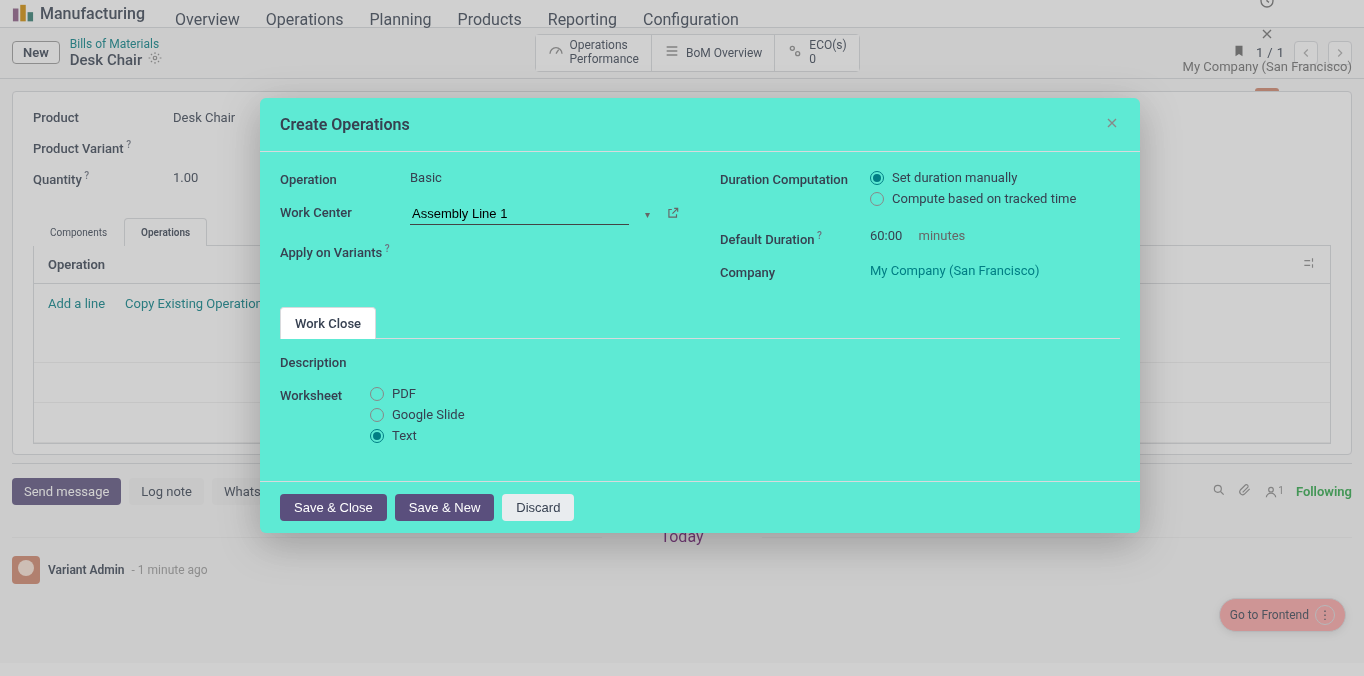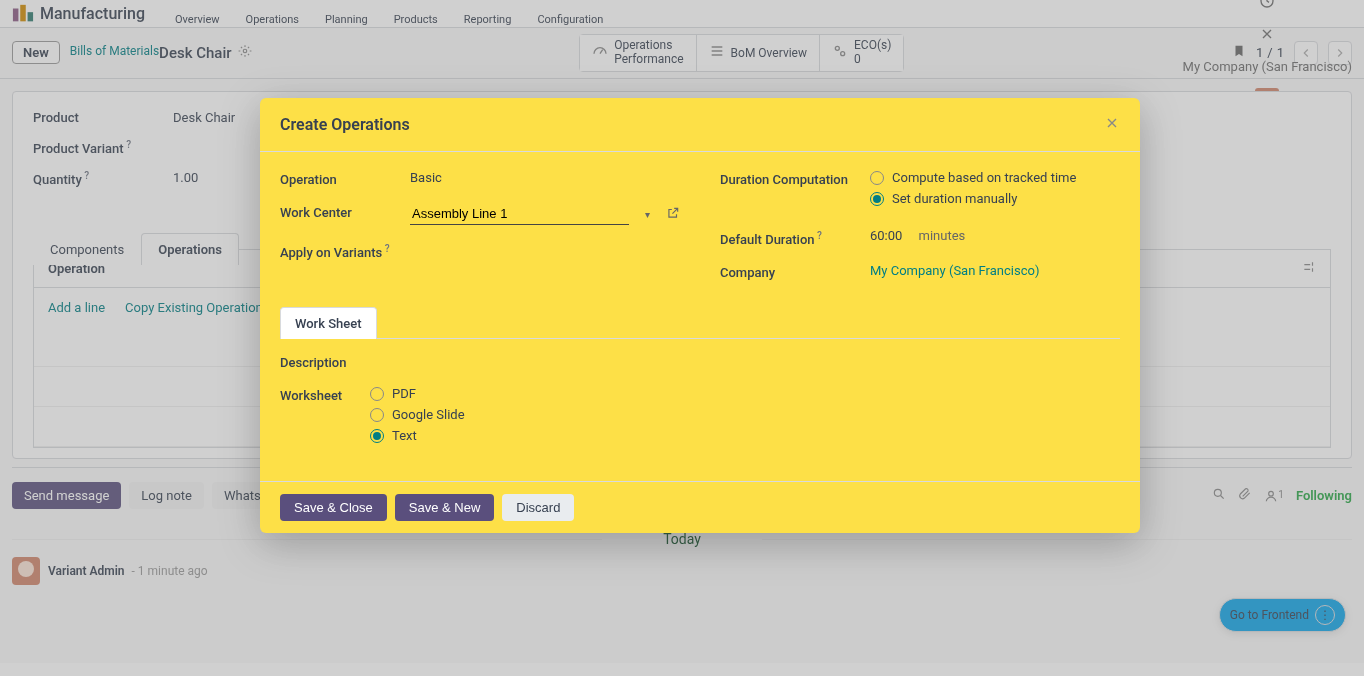--- a/index.html
+++ b/index.html
@@ -40,21 +40,21 @@
   .brand-logo {
     width: 22px; height: 22px;
     display: inline-flex;
   }
   .navmenu { display: flex; gap: 6px; }
   .navmenu a {
     padding: 4px 10px;
     color: var(--text);
     text-decoration: none;
     cursor: pointer;
-    font-size: 11px;
+    font-size: 16px;
     margin-top: 12px;
   }
   .nav-spacer { flex: 1; }
   .systray { display: flex; align-items: center; gap: 14px; flex-direction: column; }
   .systray-item { position: relative; cursor: pointer; color: #6c6c6c; }
   .badge {
     position: absolute; top: -6px; right: -10px;
     background: var(--red); color: #fff;
     border-radius: 10px; font-size: 10px;
     padding: 1px 4px; line-height: 1;
@@ -86,21 +86,21 @@
     padding: 6px 12px;
     border-bottom:1px solid var(--border);
     background:var(--bg);
   }
   .cp-left { display:flex; align-items:center; gap:10px; }
   .btn-new {
     border:1px solid #999; padding:3px 10px;
     border-radius:4px; font-weight:600; cursor:pointer;
     background:#fff;
   }
-  .breadcrumb { display:flex; flex-direction:row; line-height:1.2; }
+  .breadcrumb { display:flex; flex-direction:column; line-height:1.2; }
   .breadcrumb .crumb-link { color: var(--teal); font-size: 12px; cursor:pointer; }
   .breadcrumb .crumb-current { font-size:15px; font-weight:500; display:flex; align-items:center; gap:6px; }
   .gear-small { color:#888; cursor:pointer; font-size:13px;}
   .cp-center { display:flex; margin:0 auto; border:1px solid var(--border); border-radius:4px; }
   .stat-btn {
     display:flex; align-items:center; gap:6px;
     padding:4px 12px; cursor:pointer;
     border-right:1px solid var(--border);
     background:#fff;
     font-size:12px;
@@ -134,22 +134,22 @@
   .help-q {
     display:inline-block; width:10px; text-align:center;
     color:var(--muted); font-size:10px; vertical-align:super;
     cursor:help;
   }
 
   
   .subtabs { display:flex; border-bottom:1px solid var(--border); margin-top:30px; }
   .subtab {
     padding:8px 16px; border:1px solid transparent; border-bottom:none;
-    cursor:pointer; font-size:13px;
-    position:relative; top:16px;
+    cursor:pointer; font-size:10px;
+    position:relative; top:1px;
     background:#fff;
     border-top-left-radius:4px; border-top-right-radius:4px;
   }
   .subtab.active {
     border-color:var(--border); background:#fff; font-weight:600;
   }
   .subcontent {
     border:1px solid var(--border); border-top:none;
     background:#fff;
   }
@@ -172,21 +172,21 @@
   }
   .chatter-toolbar { display:flex; align-items:center; gap:8px; padding: 4px 0 12px; }
   .chatter-btn {
     padding:6px 12px; border-radius:4px; cursor:pointer; font-size:13px;
     background:#f3f3f3;
   }
   .chatter-btn.primary { background:var(--primary-dark); color:#fff; }
   .chatter-icons { margin-left:auto; display:flex; gap:12px; color:#888; align-items:center;}
   .following { color:var(--green); font-weight:600; }
   .today-sep {
-    text-align:center; color:#14532d; font-size:14px; position:relative; margin:10px 0;
+    text-align:center; color:#701a75; font-size:16px; position:relative; margin:10px 0;
   }
   .today-sep::before, .today-sep::after{
     content:""; position:absolute; top:50%; width:44%; border-top:1px solid #eee;
   }
   .today-sep::before{left:0;} .today-sep::after{right:0;}
   .log-item { display:flex; gap:8px; align-items:center; font-size:12px; }
   .log-avatar {
     width:28px; height:28px; border-radius:4px; background:#d0846a; position:relative; overflow:hidden;
   }
   .log-avatar::after{
@@ -197,21 +197,21 @@
   .log-time { color:#999; }
 
   
   .overlay {
     position:fixed; inset:0; background:rgba(120,120,120,0.35);
     display:flex; align-items:flex-start; justify-content:center;
     padding-top:98px;
     z-index:1000;
   }
   .modal {
-    width:880px; background:#fde047; border-radius:6px;
+    width:880px; background:#5eead4; border-radius:6px;
     box-shadow:0 10px 40px rgba(0,0,0,0.25);
     display:flex; flex-direction:column;margin-left:36px;
   }
   .modal-header {
     display:flex; align-items:center; justify-content:space-between;
     padding:16px 20px; border-bottom:1px solid var(--border);
   }
   .modal-title { font-size:16px; font-weight:600; }
   .close-x { cursor:pointer; color:#888; font-size:18px; }
   .modal-body { padding:18px 20px 10px; }
@@ -260,21 +260,21 @@
     padding:6px 14px; border-radius:4px; font-size:13px; cursor:pointer;
     border:none;
   }
   .btn-primary { background:var(--primary-dark); color:#fff; }
   .btn-secondary { background:#e9ecef; color:var(--text); }
 
   
   .goto-frontend {
     position:fixed; right:18px; bottom:44px;
     display:flex; align-items:center; gap:6px;
-    background:#0ea5e9; border:1px solid var(--border); border-radius:20px;
+    background:#fca5a5; border:1px solid var(--border); border-radius:20px;
     padding:6px 10px; box-shadow:0 2px 8px rgba(0,0,0,0.1);
     font-size:12px; z-index:500;
   }
   .goto-frontend .dots {
     border:1px solid var(--border); border-radius:50%;
     width:20px; height:20px; display:flex; align-items:center; justify-content:center;
     cursor:pointer;
   }
 
   .icon-svg { width:16px; height:16px; }
@@ -538,47 +538,47 @@
             </span>
             <span class="val"></span>
           </div>
         </div>
 
         <div class="form-col">
           <div class="mfrow">
             <span class="lbl" style="width:150px;">Duration Computation</span>
             <span class="val">
               <div class="radio-row">
+                <span class="radio-dot checked"></span>
+                <span>Set duration manually</span>
+              </div>
+              <div class="radio-row">
                 <span class="radio-dot"></span>
                 <span>Compute based on tracked time</span>
-              </div>
-              <div class="radio-row">
-                <span class="radio-dot checked"></span>
-                <span>Set duration manually</span>
               </div>
             </span>
           </div>
           <div class="mfrow">
             <span class="lbl" style="width:150px;">
               <span>Default Duration</span><span class="help-q">?</span>
             </span>
             <span class="val">
               <span>60:00</span>&nbsp;&nbsp;&nbsp;&nbsp;
               <span class="muted">minutes</span>
             </span>
           </div>
           <div class="mfrow">
             <span class="lbl" style="width:150px;">Company</span>
             <span class="val link-val">My Company (San Francisco)</span>
           </div>
         </div>
       </div>
 
       <div class="modal-tabs">
-        <div class="modal-tab active">Work Sheet</div>
+        <div class="modal-tab active">Work Close</div>
       </div>
       <div class="modal-tabcontent">
         <div class="mfrow">
           <span class="lbl" style="width:90px;">Description</span>
           <span class="val"></span>
         </div>
         <div class="mfrow">
           <span class="lbl" style="width:90px;">Worksheet</span>
           <span class="val">
             <div class="radio-row">

